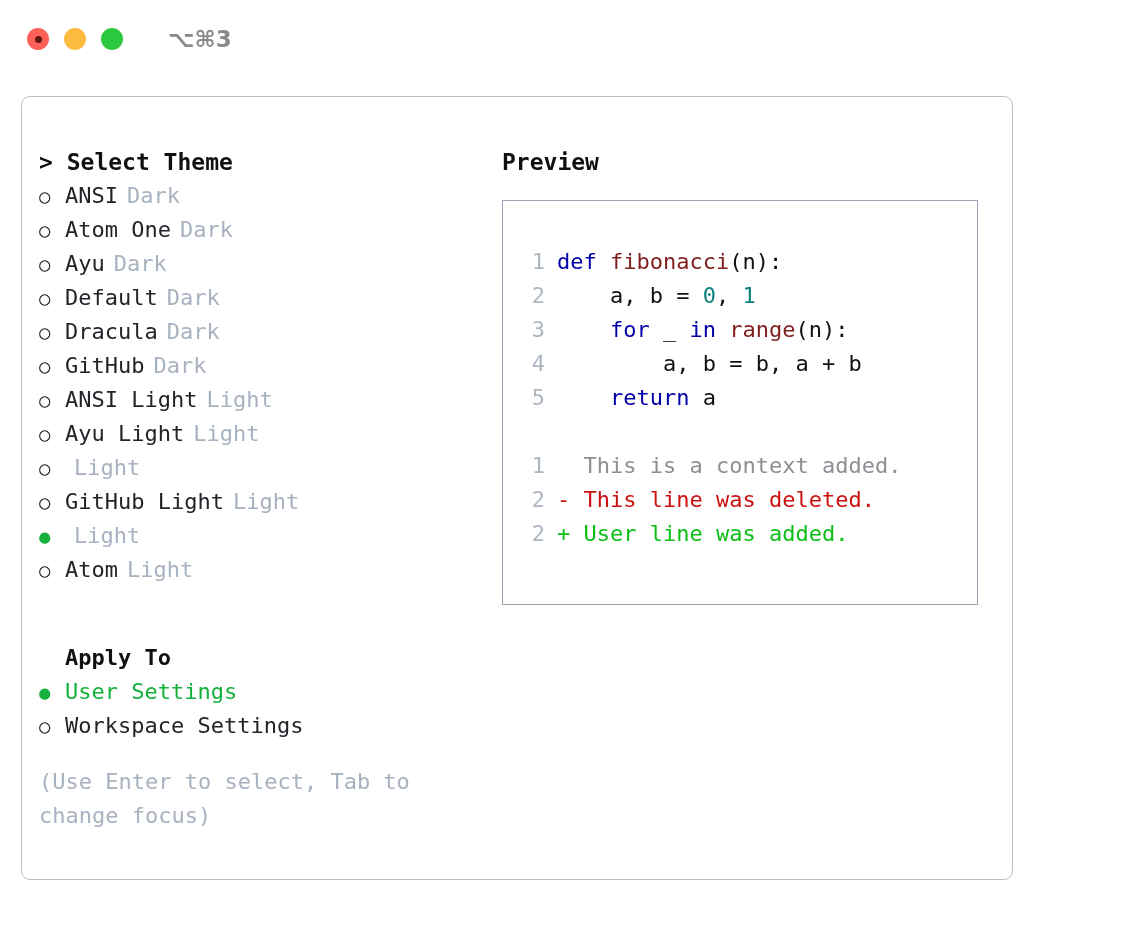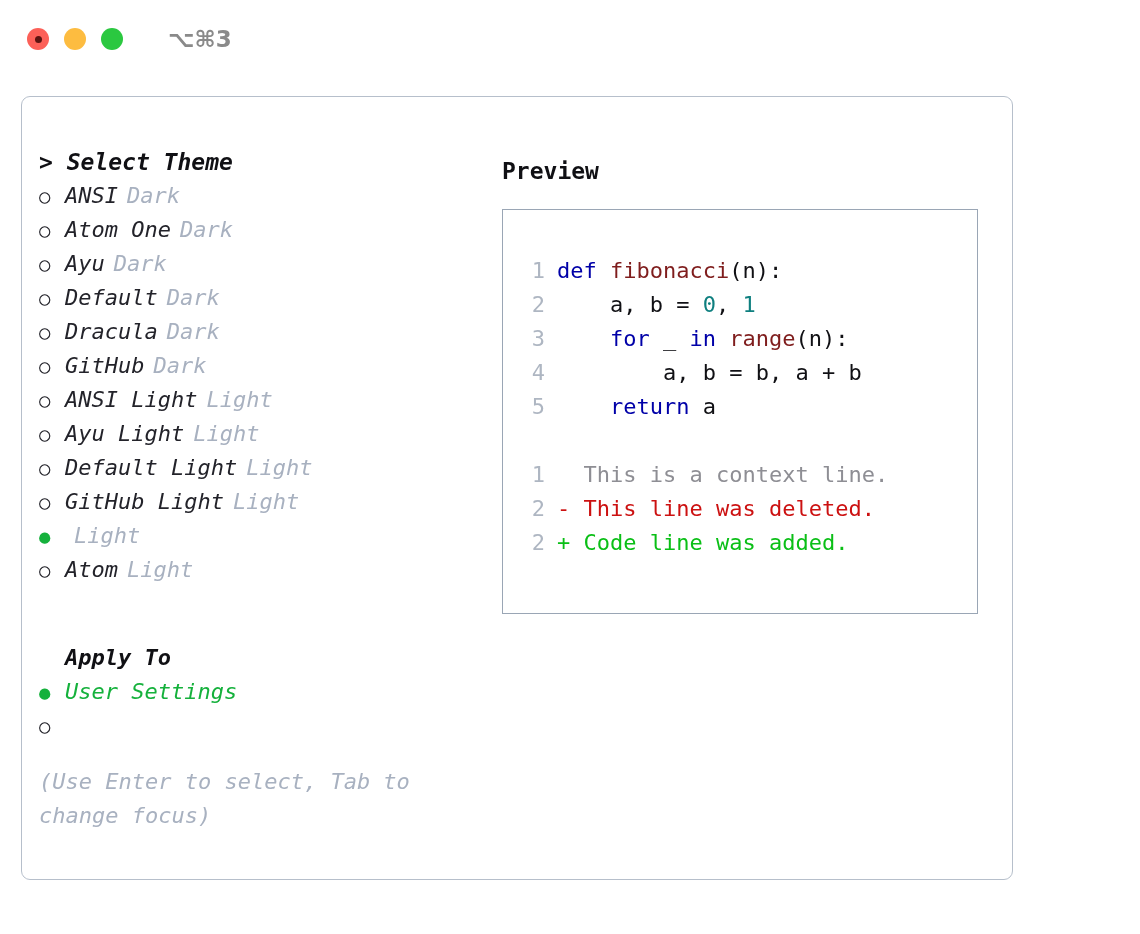--- a/index.html
+++ b/index.html
@@ -85,21 +85,20 @@
     position: absolute;
     left: 0; top: 0;
     width: 100%; height: 100%;
     display: flex;
   }
 
   .col-left {
     width: 470px;
     padding: 48px 0 0 17px;
     box-sizing: border-box;
-    font-style: italic;
   }
   .col-right {
     flex: 1;
     padding: 48px 0 0 10px;
     box-sizing: border-box;
   }
 
   
   .section-header {
     font-size: 23px;
@@ -152,21 +151,20 @@
     white-space: pre-wrap;
   }
 
   
   .preview-title {
     font-size: 23px;
     font-weight: bold;
     color: #101014;
     line-height: 34px;
     white-space: pre;
-    margin-top: 9px;
   }
   .preview-box {
     margin-top: 21px;
     width: 476px;
     height: 405px;
     border: 1.6px solid #9aa6b5;
     box-sizing: border-box;
     background: #ffffff;
     padding: 44px 0 0 14px;
   }
@@ -262,21 +260,20 @@
           </div>
 
           <div class="opt-row">
             <span class="marker">○</span>
             <span class="opt-name">Ayu Light</span>
             <span class="opt-kind">Light</span>
           </div>
 
           <div class="opt-row">
             <span class="marker">○</span>
-            <span class="opt-name">Default Light</span>
             <span class="opt-kind">Light</span>
           </div>
 
           <div class="opt-row">
             <span class="marker">○</span>
             <span class="opt-name">GitHub Light</span>
             <span class="opt-kind">Light</span>
           </div>
 
           <div class="opt-row selected">
@@ -293,20 +290,21 @@
 
         <div class="subsection">
           <div class="sub-title">Apply To</div>
 
           <div class="opt-row selected">
             <span class="marker on">●</span>
             <span class="opt-name">User Settings</span>
           </div>
           <div class="opt-row">
             <span class="marker">○</span>
+            <span class="opt-name">Workspace Settings</span>
           </div>
         </div>
 
         <div class="hint">(Use Enter to select, Tab to change focus)</div>
       </div>
 
       <div class="col-right">
         <div class="preview-title">Preview</div>
 
         <div class="preview-box">
@@ -345,29 +343,29 @@
               <span class="tok-kw">return</span>
               <span class="tok-txt"> a</span>
             </div>
           </div>
 
           <div class="code-blank"></div>
 
           <div>
             <div class="code-line">
               <span class="ln">1</span>
-              <span class="diff-ctx">  This is a context line.</span>
+              <span class="diff-ctx">  This is a context added.</span>
             </div>
             <div class="code-line">
               <span class="ln">2</span>
               <span class="diff-del">- This line was deleted.</span>
             </div>
             <div class="code-line">
               <span class="ln">2</span>
-              <span class="diff-add">+ Code line was added.</span>
+              <span class="diff-add">+ User line was added.</span>
             </div>
           </div>
 
         </div>
       </div>
 
     </div>
   </div>
 </div>
 

